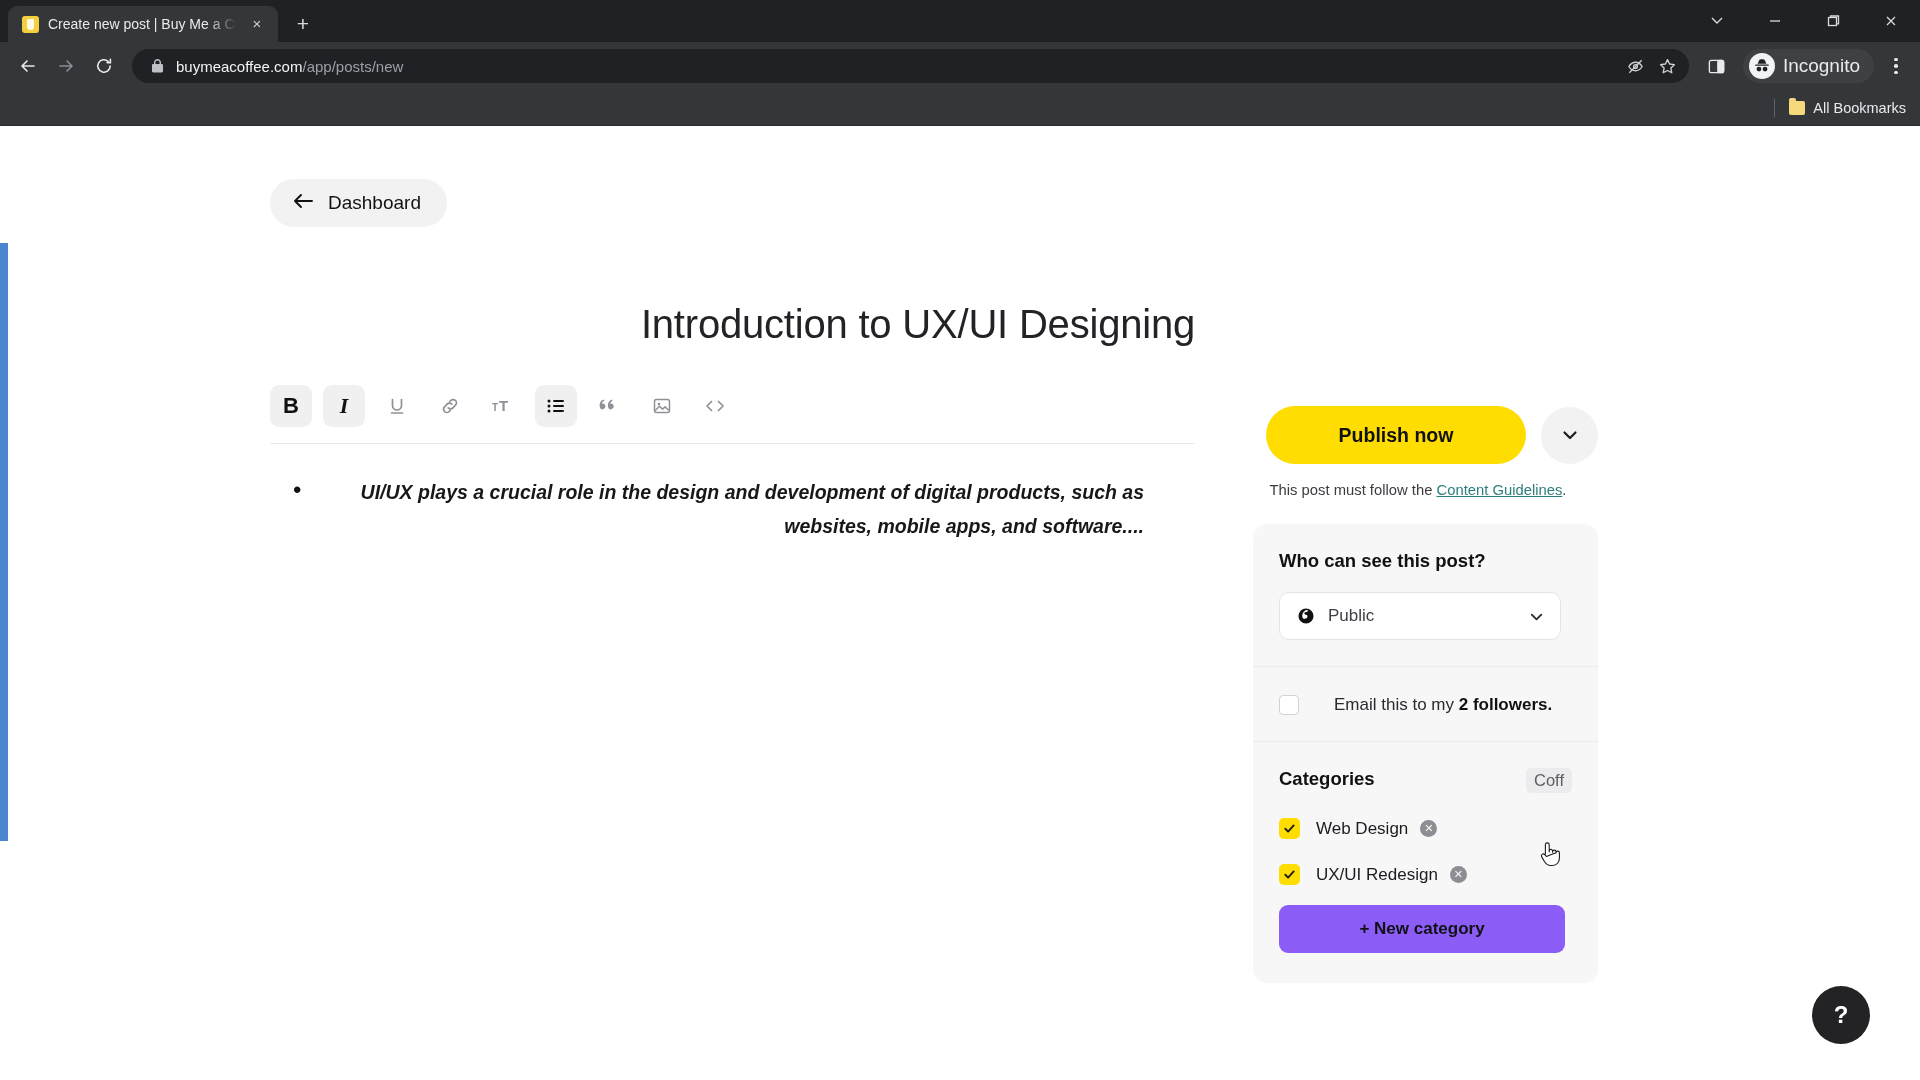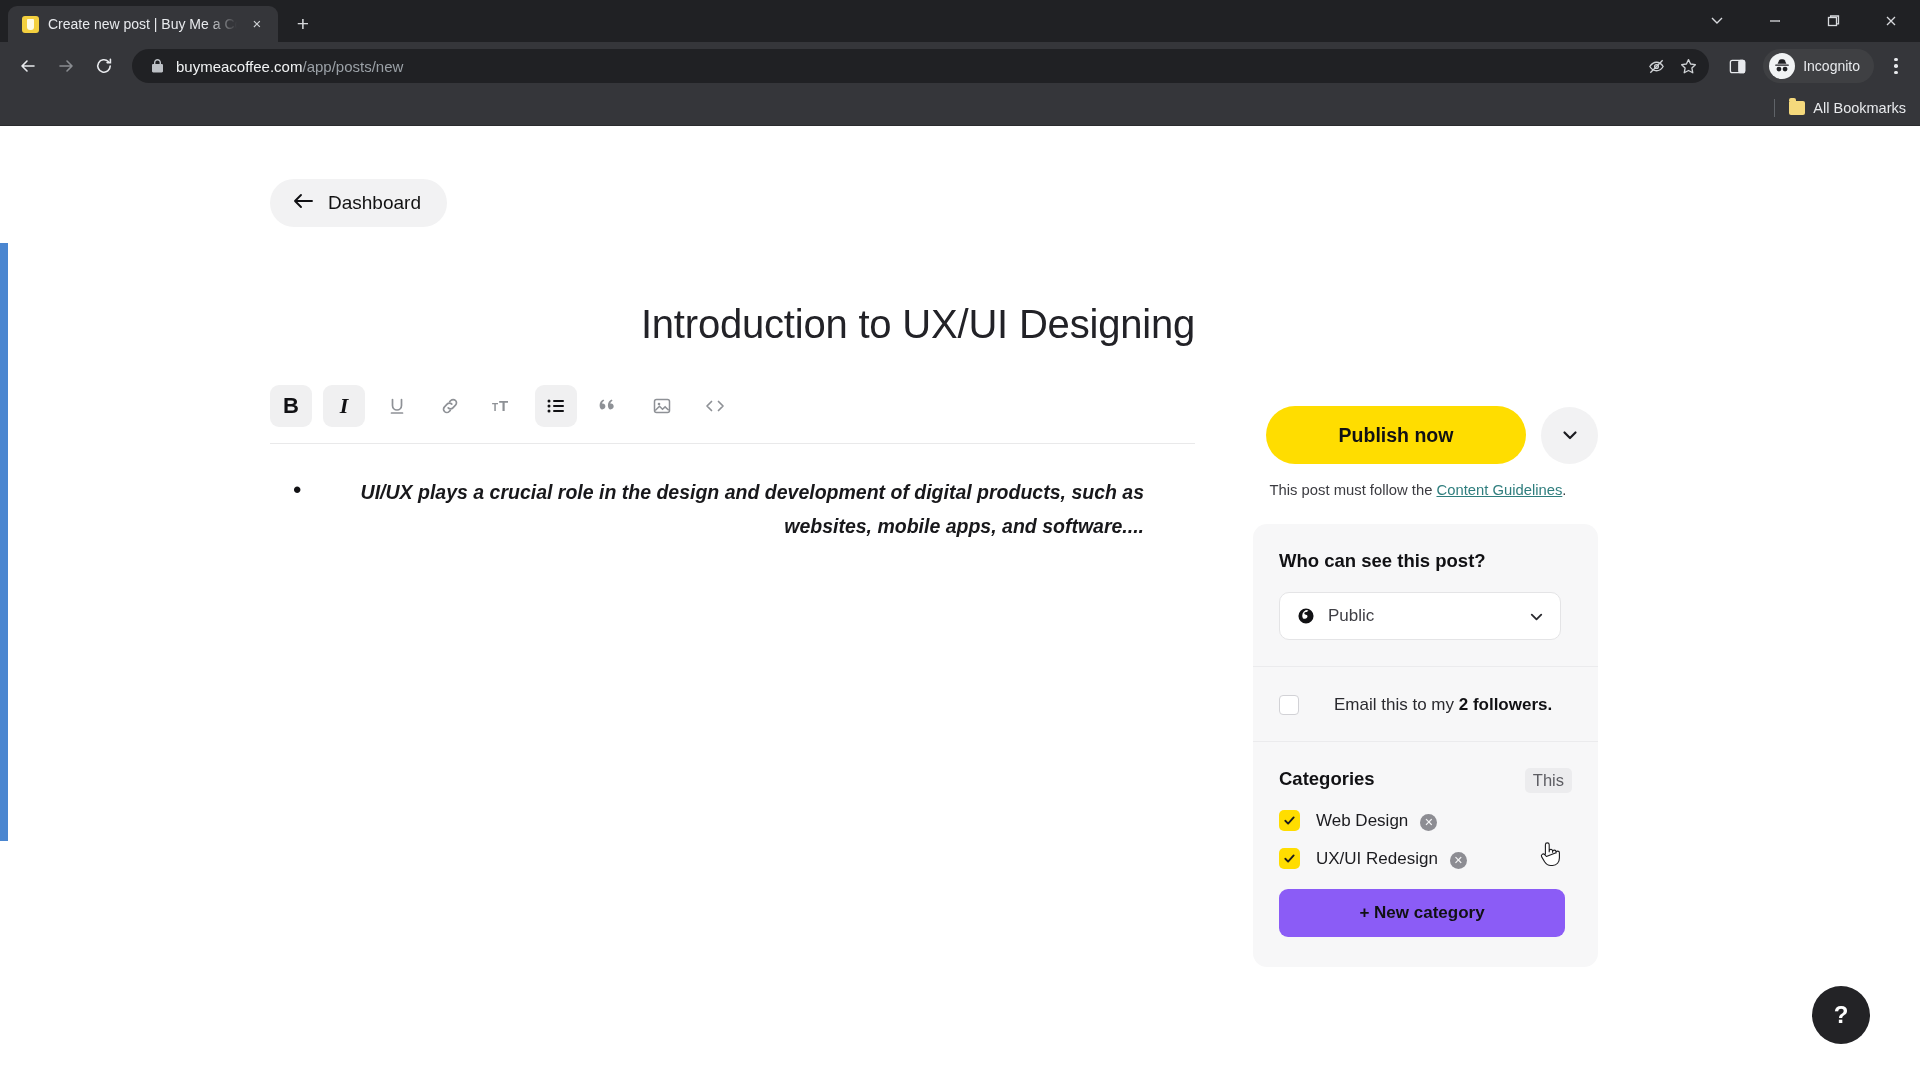--- a/index.html
+++ b/index.html
@@ -89,21 +89,21 @@
   .omni-ic { width: 30px; height: 30px; display:flex; align-items:center; justify-content:center; color:#cfd2d5; border-radius:50%;}
   .incognito {
     display: flex; align-items: center; gap: 8px;
     height: 34px; padding: 0 14px 0 6px;
     background: #3f4043; border-radius: 17px; margin-left: 6px;
   }
   .incog-badge {
     width: 26px; height: 26px; border-radius: 50%;
     background: #f1f3f4; display:flex; align-items:center; justify-content:center;
   }
-  .incog-label { color: #e8eaed; font-size: 14px; }
+  .incog-label { color: #e8eaed; font-size: 19px; }
   .kebab { width: 32px; height: 32px; display:flex; flex-direction:column; align-items:center; justify-content:center; gap:3px; margin-left:4px;}
   .kebab i { width: 3.5px; height: 3.5px; background: #e8eaed; border-radius: 50%; display:block;}
 
   .bookmarkbar {
     height: 36px; background: #35363a;
     display: flex; align-items: center; justify-content: flex-end;
     padding-right: 14px;
     border-bottom: 1px solid #2a2b2e;
   }
   .bm-sep { width: 1px; height: 18px; background: #5f6368; margin-right: 14px; }
@@ -203,21 +203,21 @@
     flex: 0 0 20px;
   }
   .email-label { font-size: 17px; color: #2a2a2f; }
   .email-label b { font-weight: 700; color: #111114; }
 
   .cat-head { display: flex; align-items: flex-start; justify-content: space-between; gap: 36px; }
   .done-btn {
     background: #ececee; color: #5d5d63; font-size: 16.5px;
     padding: 3px 8px; border-radius: 5px;
   }
-  .cat-row { display: flex; align-items: flex-end; gap: 16px; margin-top: 17px; }
+  .cat-row { display: flex; align-items: center; gap: 16px; margin-top: 25px; }
   .checkbox-on {
     width: 21px; height: 21px; border-radius: 5px; background: #ffdd00;
     flex: 0 0 21px; display: flex; align-items: center; justify-content: center;
   }
   .cat-name { font-size: 17px; color: #1c1c20; }
   .cat-x {
     width: 17px; height: 17px; border-radius: 50%; background: #8d8d93;
     display: flex; align-items: center; justify-content: center;
     color: #f7f7f8; font-size: 11px; line-height: 1; margin-left: -4px;
   }
@@ -469,21 +469,21 @@
         <div class="email-row">
           <span class="checkbox-empty"></span>
           <span class="email-label"><span>Email this to my </span><b>2 followers.</b></span>
         </div>
 
         <div class="divider"></div>
 
         <div style="margin-top:26px;">
           <div class="cat-head">
             <span class="card-h">Categories</span>
-            <span class="done-btn">This</span>
+            <span class="done-btn">Coff</span>
           </div>
 
           <div class="cat-row">
             <span class="checkbox-on">
               <svg width="13" height="13" viewBox="0 0 14 14" fill="none" stroke="#1b1b1e" stroke-width="2" stroke-linecap="round" stroke-linejoin="round">
                   <path d="M2.5 7.3l3 3 6-6.6"></path>
                 </svg>
             </span>
             <span class="cat-name">Web Design</span>
             <span class="cat-x">✕</span>

